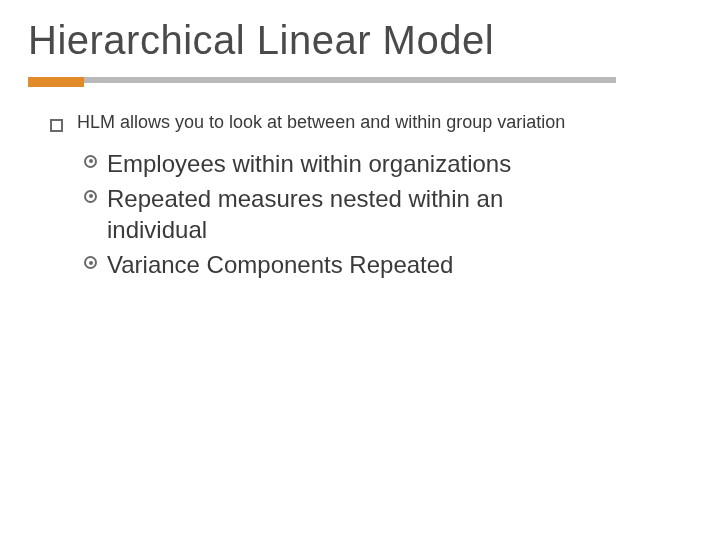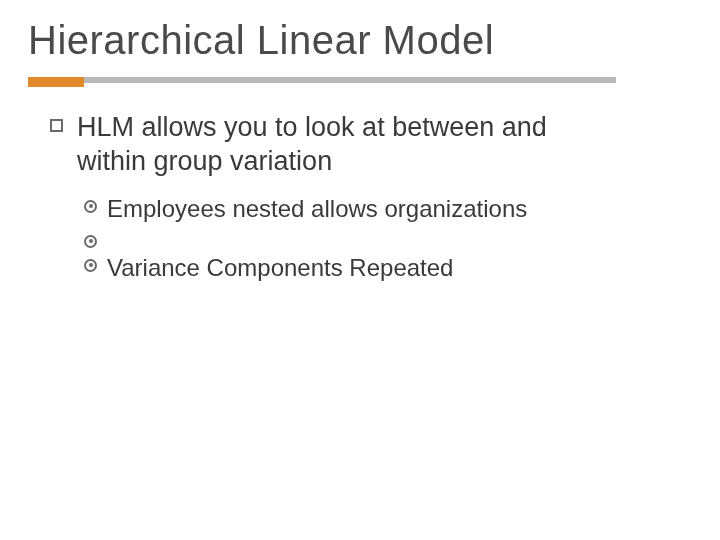--- a/index.html
+++ b/index.html
@@ -5,21 +5,21 @@
   * { margin: 0; padding: 0; box-sizing: border-box; }
   html, body { width: 720px; height: 540px; font-family: Arial, Helvetica, sans-serif; background: #fff; color: #3a3a3a; }
   .slide { width: 644px; height: 540px; position: relative; padding: 18px 28px 0 28px; }
   .title { font-size: 40px; font-weight: 400; color: #4a4a4a; letter-spacing: 0.5px; margin-bottom: 14px; }
   .rule { position: relative; height: 6px; margin-bottom: 28px; }
   .rule .bar-gray { position: absolute; left: 0; right: 0; top: 0; height: 6px; background: #b9b9b9; }
   .rule .bar-accent { position: absolute; left: 0; top: 0; width: 56px; height: 10px; background: #e08a2a; }
   .body { padding: 0 8px 0 22px; }
   .lvl1 { display: flex; align-items: flex-start; margin-bottom: 14px; }
   .lvl1 .bullet { flex: 0 0 auto; width: 13px; height: 13px; border: 2px solid #6a6a6a; margin-top: 8px; margin-right: 14px; }
-  .lvl1 .text { font-size: 27px; line-height: 1.25; color: #3a3a3a; }
+  .lvl1 .text { font-size: 18px; line-height: 1.25; color: #3a3a3a; }
   .lvl2-group { padding-left: 34px; }
   .lvl2 { display: flex; align-items: flex-start; margin-bottom: 4px; }
   .lvl2 .dot { flex: 0 0 auto; width: 13px; height: 13px; border: 2px solid #6a6a6a; border-radius: 50%; position: relative; margin-top: 7px; margin-right: 10px; }
   .lvl2 .dot::after { content: ""; position: absolute; top: 2.5px; left: 2.5px; width: 4px; height: 4px; background: #6a6a6a; border-radius: 50%; }
   .lvl2 .text { font-size: 24px; line-height: 1.3; color: #3a3a3a; }
 </style>
 </head>
 <body>
 
 <div class="slide">
@@ -29,24 +29,25 @@
     <div class="bar-accent"></div>
   </div>
   <div class="body">
     <div class="lvl1">
       <span class="bullet"></span>
       <span class="text">HLM allows you to look at between and within group variation</span>
     </div>
     <div class="lvl2-group">
       <div class="lvl2">
         <span class="dot"></span>
-        <span class="text">Employees nested allows organizations</span>
+        <span class="text">Employees within within organizations</span>
       </div>
       <div class="lvl2">
         <span class="dot"></span>
+        <span class="text">Repeated measures nested within an individual</span>
       </div>
       <div class="lvl2">
         <span class="dot"></span>
         <span class="text">Variance Components Repeated</span>
       </div>
     </div>
   </div>
 </div>
 
 </body></html>

